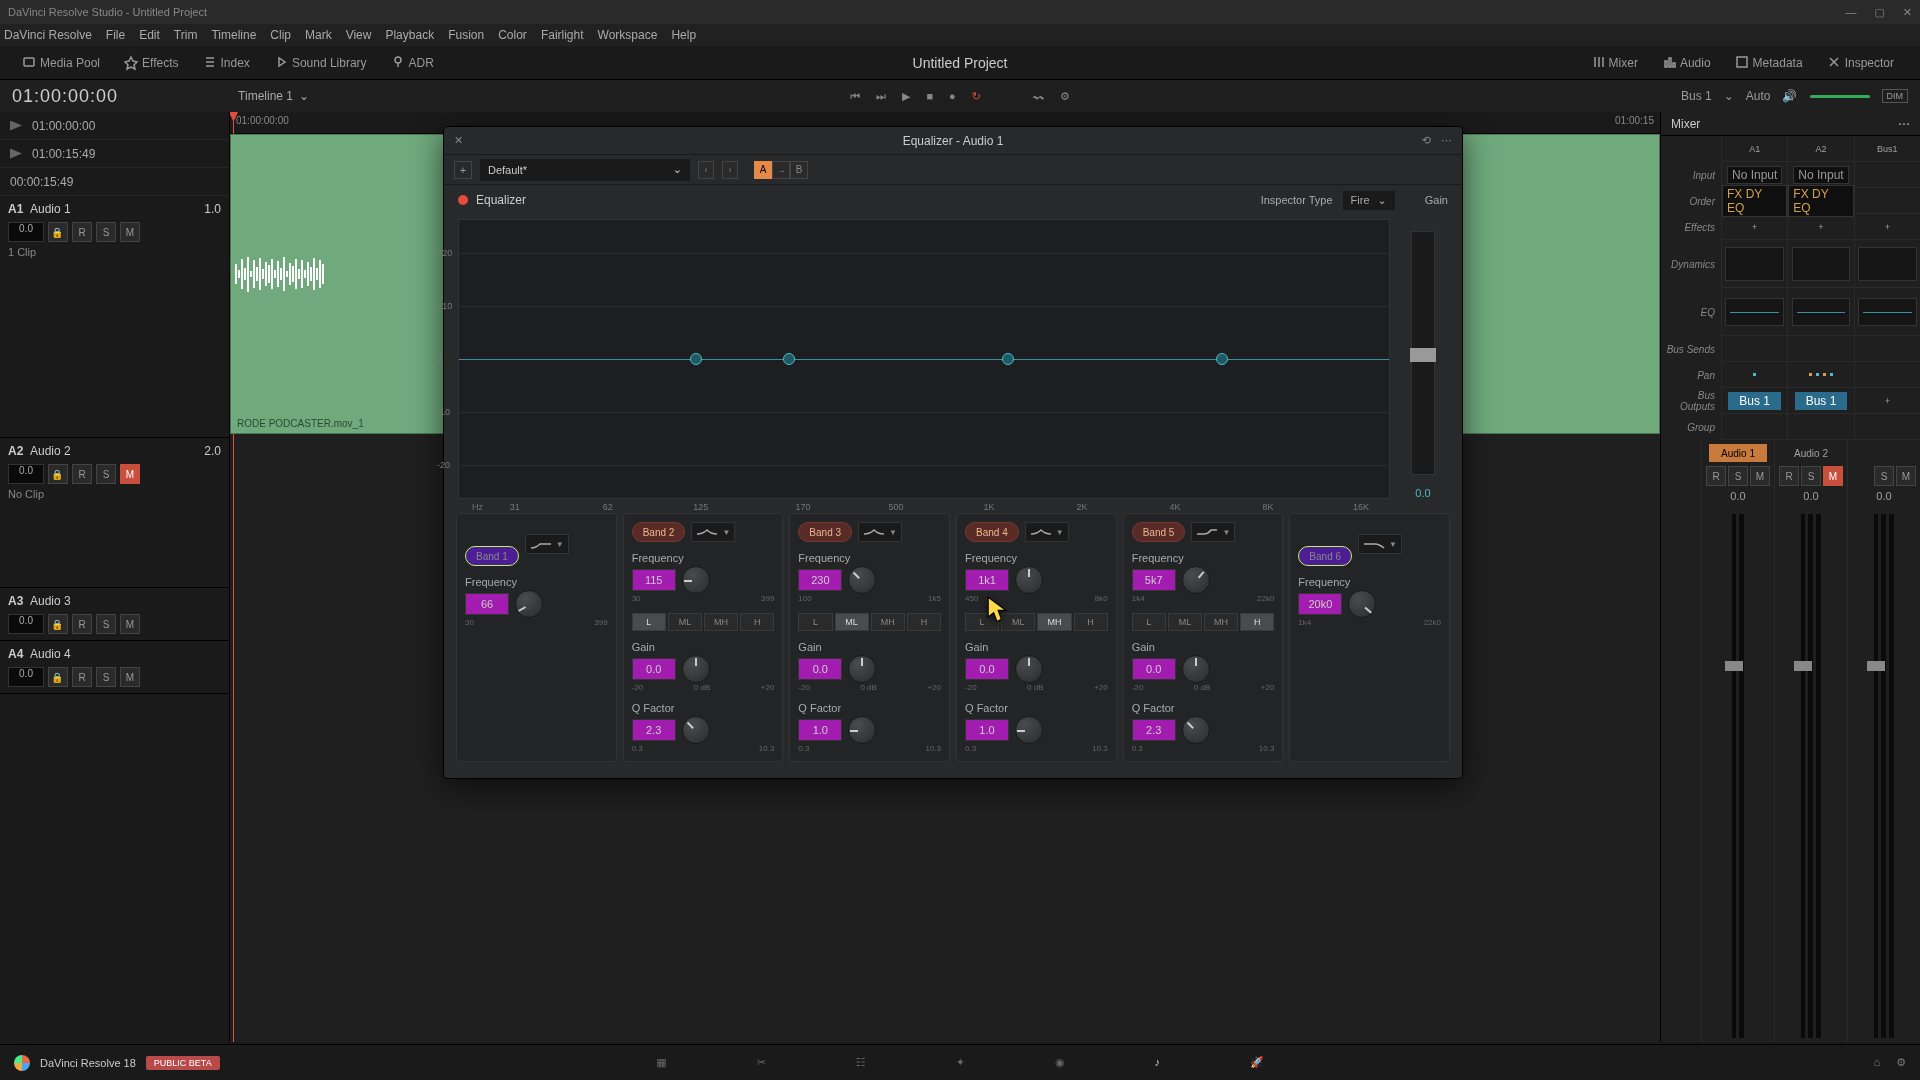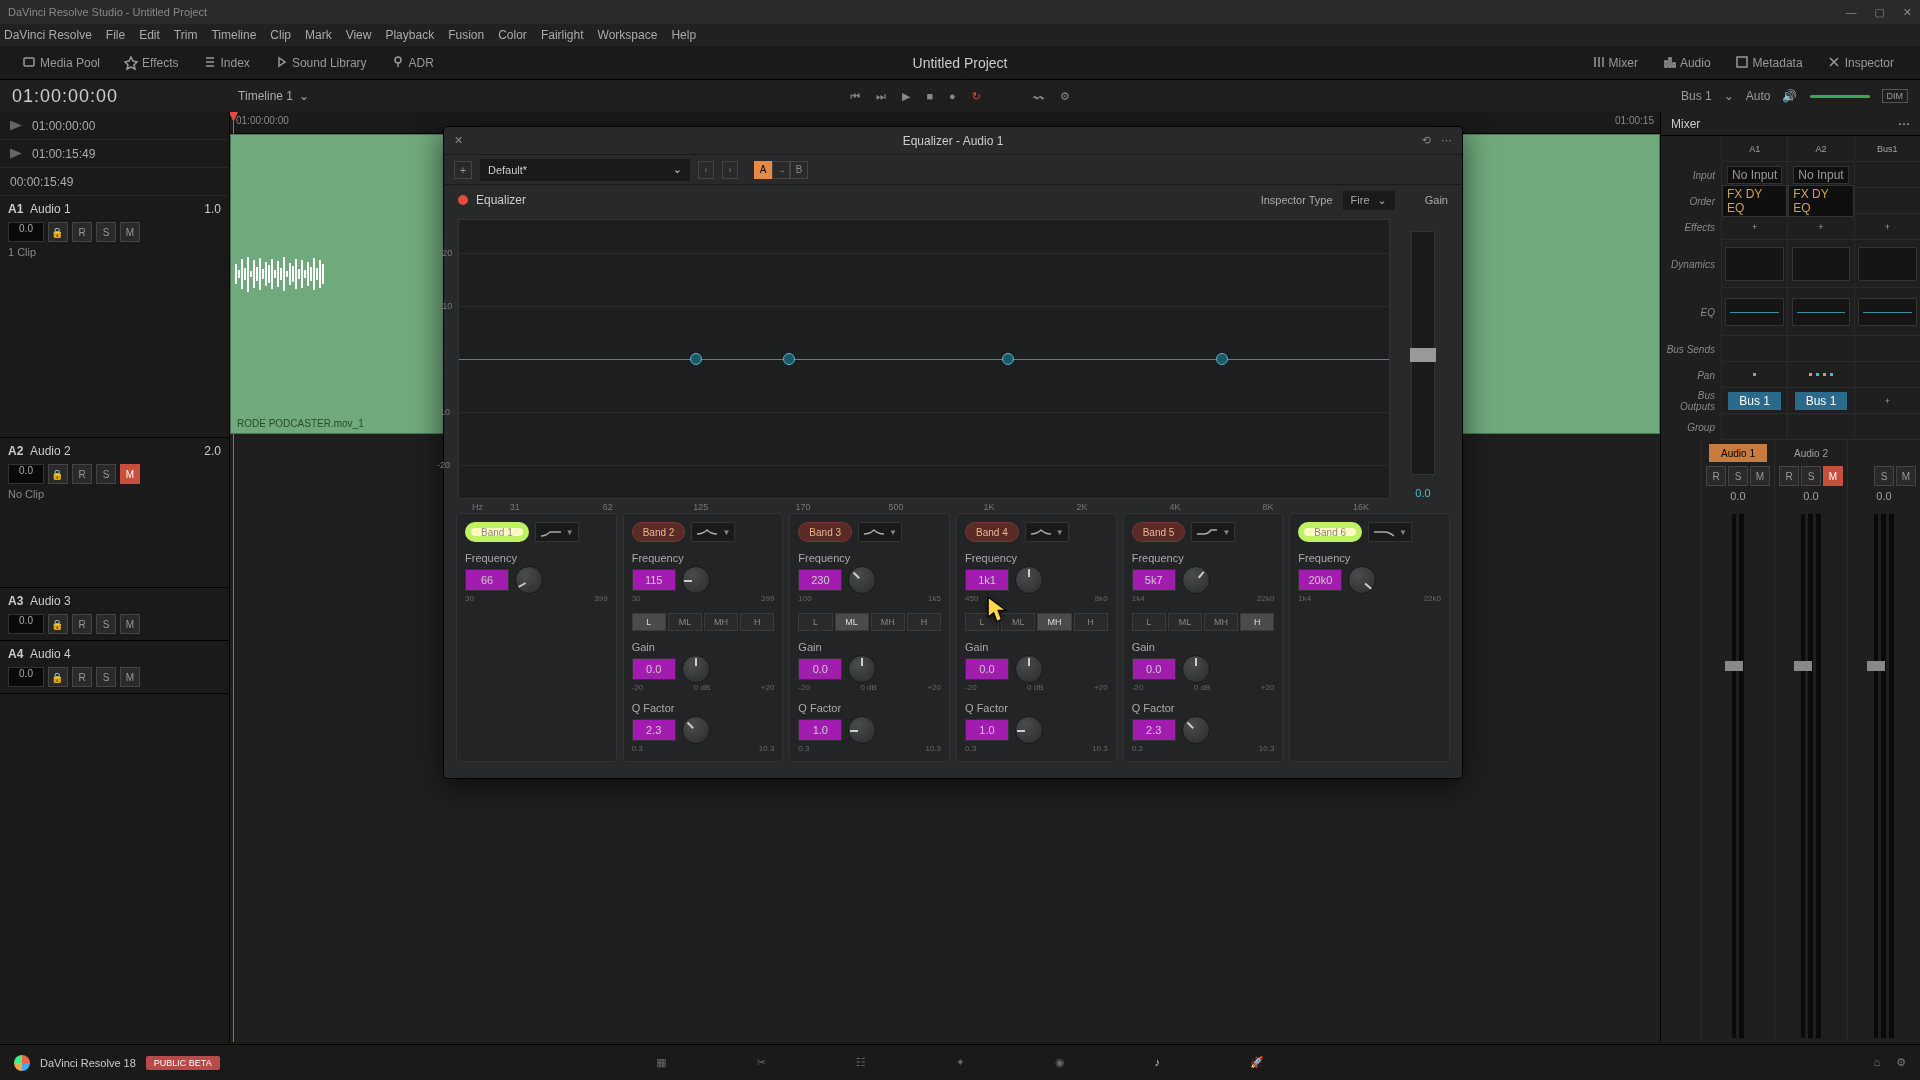--- a/index.html
+++ b/index.html
@@ -87,21 +87,21 @@
 .gain-strip { width: 50px; display: flex; flex-direction: column; align-items: center; position: relative; }
 .gain-slider { flex: 1; width: 24px; background: #1a1a1a; border: 1px solid #333; position: relative; margin: 12px 0; }
 .gain-thumb { position: absolute; left: -2px; right: -2px; height: 14px; background: #999; top: 48%; }
 .gain-val { font-size: 11px; color: #4fb8c9; }
 
 .bands-row { display: flex; gap: 6px; padding: 6px 12px 16px 12px; }
 .band { flex: 1; background: #232425; border: 1px solid #333; border-radius: 4px; padding: 8px; display: flex; flex-direction: column; gap: 10px; }
 .band-header { display: flex; gap: 6px; align-items: center; }
 .band-toggle { height: 20px; padding: 0 10px; border-radius: 10px; font-size: 10px; display: flex; align-items: center; }
 .band-toggle.on { background: #5a2a26; border: 1px solid #7a3a34; color: #e8b890; }
-.band-toggle.off { background: #fef9c3; border: 6px solid #bef264; color: #888; }
+.band-toggle.off { background: #4c1d95; border: 1px solid #bef264; color: #888; margin-top: 24px; }
 .shape-btn { width: 44px; height: 20px; background: #1a1a1a; border: 1px solid #333; display: flex; align-items: center; justify-content: center; gap: 4px; }
 .shape-btn svg { width: 22px; height: 10px; }
 
 .param-group { display: flex; align-items: center; gap: 6px; }
 .param-label { font-size: 11px; color: #aaa; width: 100%; margin-bottom: 2px; }
 .param-value { width: 44px; height: 22px; background: #a21caf; border: 1px solid #333; display: flex; align-items: center; justify-content: center; font-size: 11px; color: #ccc; }
 .knob { width: 28px; height: 28px; border-radius: 50%; background: radial-gradient(circle at 35% 30%, #4a4b4c, #2a2b2c); border: 1px solid #1a1a1a; position: relative; flex-shrink: 0; }
 .knob::after { content: ''; position: absolute; left: 50%; top: 2px; width: 2px; height: 8px; background: #ccc; transform-origin: 50% 12px; }
 .knob.r-120::after { transform: translateX(-50%) rotate(-120deg); }
 .knob.r-90::after { transform: translateX(-50%) rotate(-90deg); }

